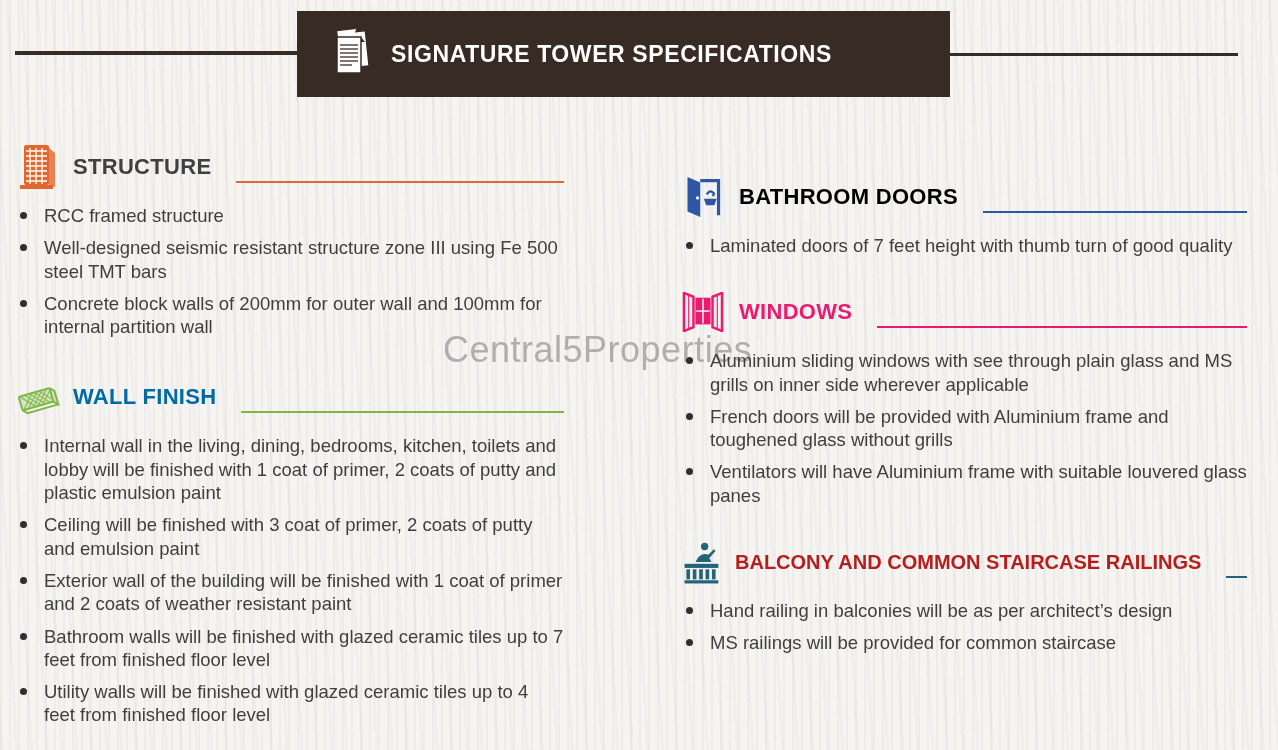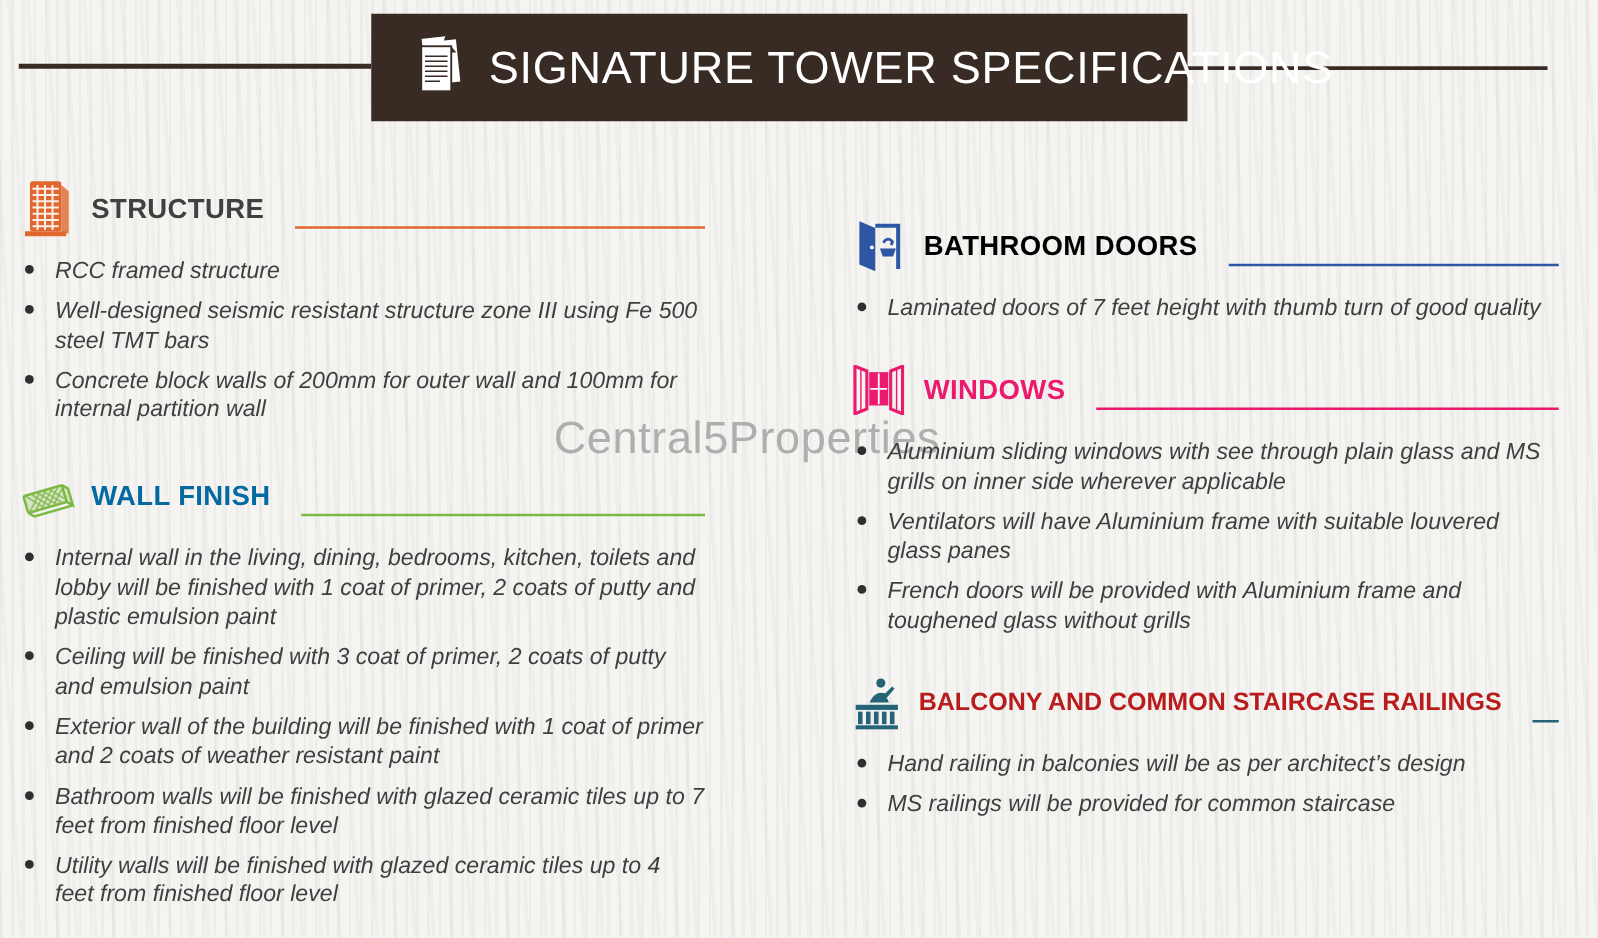--- a/index.html
+++ b/index.html
@@ -15,21 +15,21 @@
   
   .banner-line { position:absolute; background:#382b24; }
   .line-left  { left:15px;  top:51px; width:282px; height:4px; }
   .line-right { left:950px; top:53px; width:288px; height:3px; }
   .banner {
     position:absolute; left:297px; top:11px; width:653px; height:86px;
     background:#382b24; display:flex; align-items:center; padding-left:32px;
     box-sizing:border-box; gap:18px;
   }
   .banner-title {
-    color:#ffffff; font-weight:normal; font-size:36px; letter-spacing:0.6px;
+    color:#ffffff; font-weight:bold; font-size:23px; letter-spacing:0.6px;
     white-space:nowrap;
   }
 
   
   .watermark {
     position:absolute; left:443px; top:329px;
     font-size:36px; color:#9f9f9f; opacity:0.8; letter-spacing:0.5px;
     pointer-events:none;
   }
 
@@ -40,21 +40,21 @@
 
   .sec + .sec { margin-top:30px; }
   .col-left .sec + .sec { margin-top:34px; }
 
   .sec-head { display:flex; align-items:center; gap:13px; }
   .sec-icon { flex:0 0 auto; width:46px; height:50px; display:flex; align-items:center; justify-content:center; }
   .sec-title { font-weight:bold; font-size:22px; letter-spacing:0.3px; white-space:nowrap; }
   .sec-balcony .sec-title { font-size:20px; letter-spacing:0; }
   .sec-line { flex:1 1 auto; height:2px; margin-left:12px; align-self:flex-end; margin-bottom:9px; min-width:18px; }
 
-  ul.bullets { list-style:none; margin:12px 0 0 0; padding:0;font-style:italic; }
+  ul.bullets { list-style:none; margin:12px 0 0 0; padding:0; }
   ul.bullets li {
     display:flex; gap:17px; margin-bottom:9px;
     font-size:18.5px; line-height:1.26; color:#3f3f3f;
   }
   .dot { flex:0 0 auto; width:7px; height:7px; border-radius:50%; background:#2f2f2f; margin-top:8px; margin-left:6px; }
   svg { display:block; }
 </style>
 </head>
 <body>
 
@@ -226,25 +226,25 @@
       <span class="sec-title" style="color: rgb(236, 26, 110);">WINDOWS</span>
       <span class="sec-line" style="background: rgb(236, 26, 110);"></span>
     </div>
     <ul class="bullets">
       <li>
           <span class="dot"></span>
           <span>Aluminium sliding windows with see through plain glass and MS grills on inner side wherever applicable</span>
         </li>
       <li>
           <span class="dot"></span>
+          <span>French doors will be provided with Aluminium frame and toughened glass without grills</span>
+        </li>
+      <li>
+          <span class="dot"></span>
           <span>Ventilators will have Aluminium frame with suitable louvered glass panes</span>
-        </li>
-      <li>
-          <span class="dot"></span>
-          <span>French doors will be provided with Aluminium frame and toughened glass without grills</span>
         </li>
     </ul>
   </div>
 
   <div class="sec sec-balcony">
     <div class="sec-head">
       <span class="sec-icon" style="width: 42px; color: rgb(37, 99, 120);">
         <svg viewBox="0 0 46 48" width="42" height="44">
           <circle cx="27" cy="7" r="4" fill="currentColor"></circle>
           <path d="M17 24 q5 -11 14 -8 l6 -6 2 2 -7 8 q2 2 2 4 z" fill="currentColor"></path>

